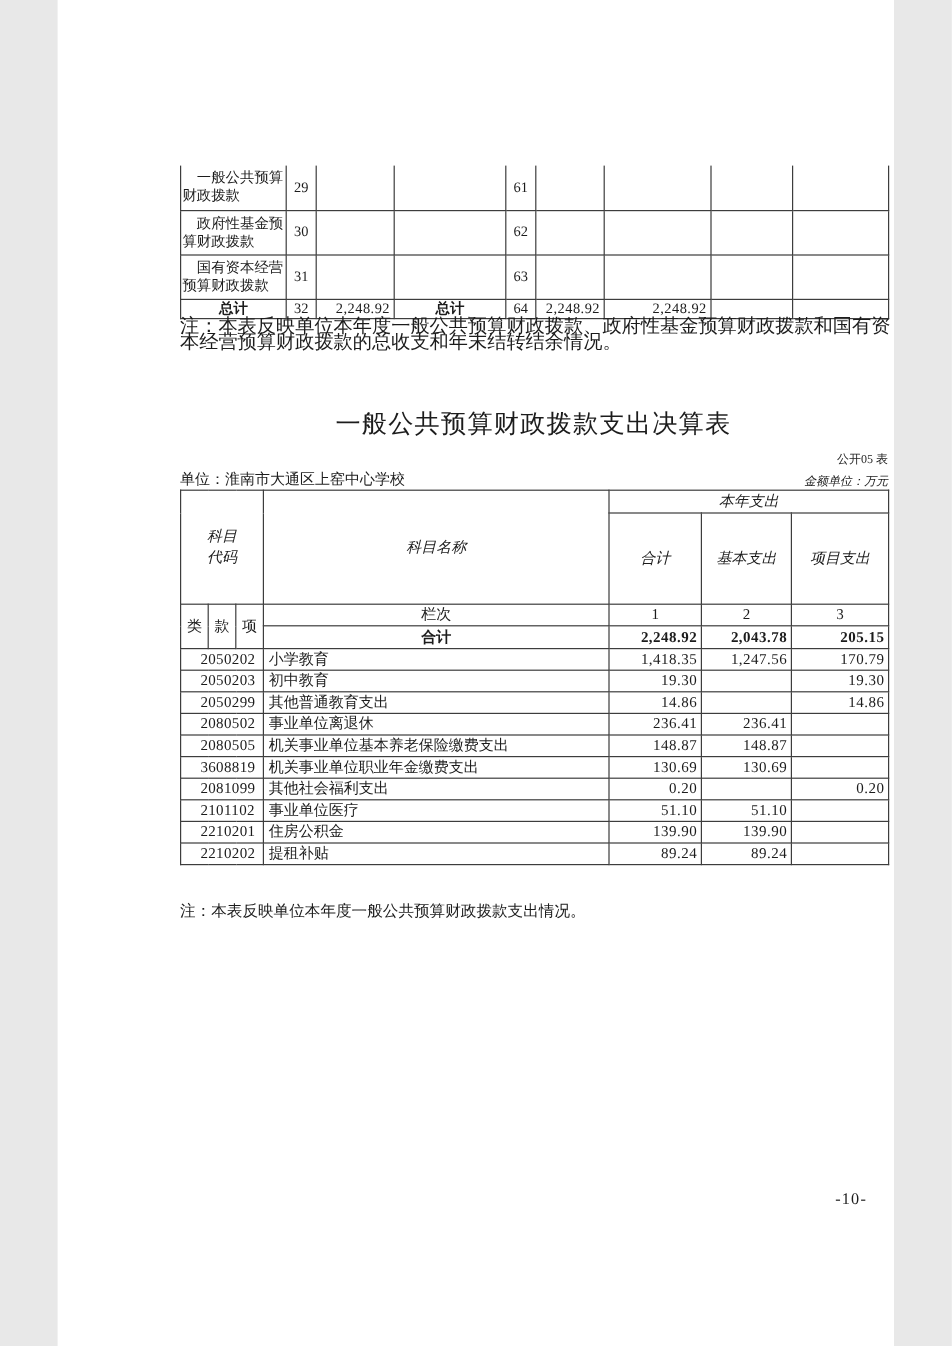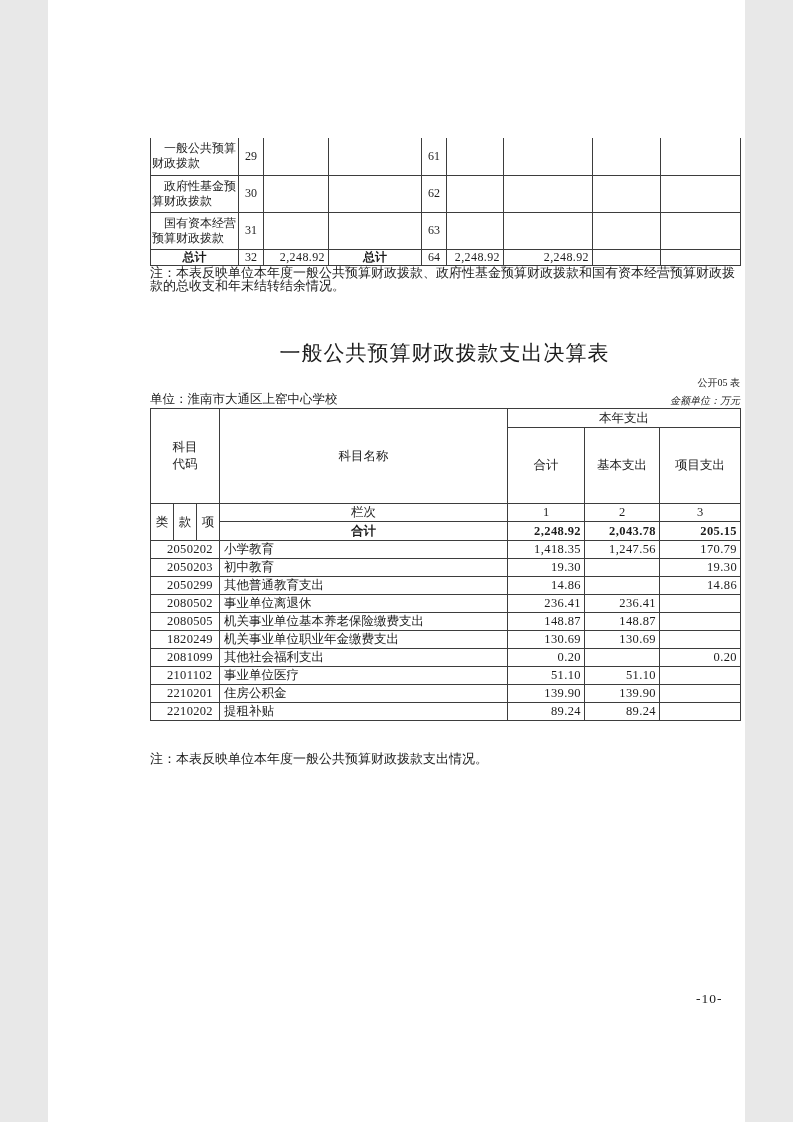--- a/index.html
+++ b/index.html
@@ -11,38 +11,38 @@
   
   .top-table{position:absolute;left:102px;top:138px;width:590px;}
   .top-table td.noline-top{border-top:none;}
   .top-table .r-tall{height:37px;}
   .top-table .r-short{height:15px;}
   .lbl{text-align:left;text-indent:12px;word-break:break-all;padding:0 1px;}
   .ctr{text-align:center;}
   .num{text-align:right;padding-right:3px;letter-spacing:0.4px;}
   .bold{font-weight:bold;}
   
-  .note1{position:absolute;left:102px;top:267px;width:592px;font-size:13px;line-height:12.5px;}
+  .note1{position:absolute;left:102px;top:267px;width:592px;font-size:16px;line-height:12.5px;}
   
   .title{position:absolute;left:0;top:339px;width:793px;text-align:center;
          font-size:21px;letter-spacing:1px;}
   .table-code{position:absolute;left:102px;top:376px;width:590px;text-align:right;font-size:10px;}
   .unit-row{position:absolute;left:102px;top:391px;width:590px;display:flex;
             justify-content:space-between;align-items:flex-end;}
   .unit-name{font-size:12.5px;}
   .amount-unit{font-size:10px;font-style:italic;}
   
   .main-table{position:absolute;left:102px;top:408px;width:590px;}
   .main-table .hr1{height:19px;}
   .main-table .hr2{height:76px;}
   .main-table .hr3{height:18px;}
   .main-table .hr4{height:19px;}
   .main-table .dr{height:18px;}
   .main-table td{font-size:12.5px;}
-  .hdr{text-align:center;font-size:13px;}
+  .hdr{text-align:center;font-size:13px;font-style:italic;}
   .w2{width:2.2em;margin:0 auto;text-align:center;line-height:17px;}
   .code{text-align:left;padding-left:16px;letter-spacing:0.3px;}
   .name{text-align:left;padding-left:4px;}
   
   .note2{position:absolute;left:102px;top:751px;width:592px;font-size:13px;line-height:15px;}
   .page-number{position:absolute;left:648px;top:991px;font-size:13.5px;letter-spacing:1px;}
 </style>
 </head>
 <body>
 
@@ -186,21 +186,21 @@
       <td class="num"></td>
     </tr>
     <tr class="dr">
       <td colspan="3" class="code">2080505</td>
       <td class="name">机关事业单位基本养老保险缴费支出</td>
       <td class="num">148.87</td>
       <td class="num">148.87</td>
       <td class="num"></td>
     </tr>
     <tr class="dr">
-      <td colspan="3" class="code">1820249</td>
+      <td colspan="3" class="code">3608819</td>
       <td class="name">机关事业单位职业年金缴费支出</td>
       <td class="num">130.69</td>
       <td class="num">130.69</td>
       <td class="num"></td>
     </tr>
     <tr class="dr">
       <td colspan="3" class="code">2081099</td>
       <td class="name">其他社会福利支出</td>
       <td class="num">0.20</td>
       <td class="num"></td>

